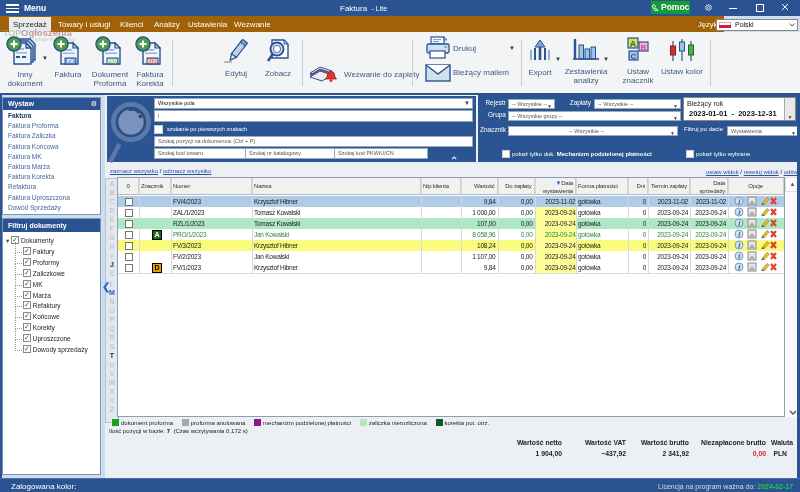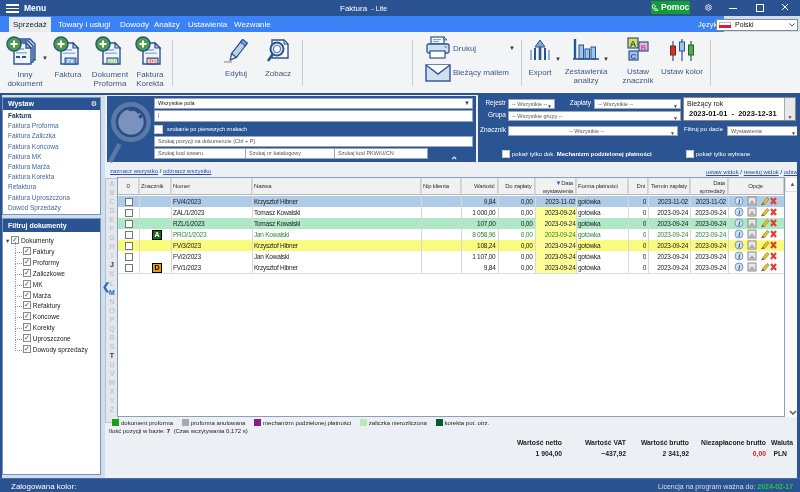--- a/index.html
+++ b/index.html
@@ -1,19 +1,19 @@
 <!DOCTYPE html>
 <html><head><meta charset="utf-8">
 <style>
 html,body{margin:0;padding:0;}
 body{width:800px;height:492px;position:relative;overflow:hidden;font-family:"Liberation Sans",sans-serif;background:#cfdeee;}
 .abs{position:absolute;}
 
 #titlebar{left:0;top:0;width:800px;height:16px;background:#2b5391;color:#fff;}
-#menurow{left:0;top:16px;width:724px;height:16px;background:#3b82f6;color:#fff;}
+#menurow{left:0;top:16px;width:724px;height:16px;background:#a16207;color:#fff;}
 .tab{position:absolute;top:1px;height:15px;line-height:15px;font-size:8px;color:#fff;padding:0 4px;}
 .tab.active{background:#e9ecef;color:#222;}
 
 #toolbar{left:0;top:32px;width:800px;height:61px;background:#f3f4f6;border-bottom:2px solid #2b5391;}
 .tbtn{position:absolute;text-align:center;color:#3d5a80;font-size:8px;line-height:9px;}
 .tbtn div{margin-top:2px;}
 .vsep{position:absolute;top:8px;height:46px;width:1px;background:#c8cdd6;}
 
 .panel{position:absolute;background:#fff;border:1px solid #7a97b8;}
 .phead{background:#2b5391;color:#fff;font-weight:bold;font-size:7px;height:12px;line-height:12px;padding-left:5px;}
@@ -62,37 +62,42 @@
   <div class="abs" style="left:729px;top:8px;width:8px;height:1px;background:#fff;"></div>
   <div class="abs" style="left:756px;top:4px;width:6px;height:6px;border:1px solid #fff;"></div>
   <svg class="abs" style="left:781px;top:3px;" width="8" height="8" viewBox="0 0 8 8">
       <path d="M1 1 L7 7 M7 1 L1 7" stroke="#fff" stroke-width="1"></path>
     </svg>
 </div>
 
 <div class="abs" id="menurow">
   <div class="tab active" style="left:9px;">Sprzedaż</div>
   <div class="tab" style="left:54px;">Towary i usługi</div>
-  <div class="tab" style="left:116px;">Dowody</div>
+  <div class="tab" style="left:116px;">Klienci</div>
   <div class="tab" style="left:150px;">Analizy</div>
   <div class="tab" style="left:184px;">Ustawienia</div>
   <div class="tab" style="left:230px;">Wezwanie</div>
   <span class="abs" style="left:698px;top:4px;font-size:7.5px;color:#fff;">Język</span>
   <div class="abs" style="left:716px;top:3px;width:80px;height:10px;background:#fff;border:1px solid #888;">
     <div class="abs" style="left:2px;top:2px;width:12px;height:6px;background:#d21f35;"></div>
     <div class="abs" style="left:2px;top:2px;width:12px;height:3px;background:#fff;border:1px solid #bbb;border-bottom:none;box-sizing:border-box;"></div>
     <span class="abs" style="left:18px;top:1px;font-size:7px;color:#111;">Polski</span>
     <svg class="abs" style="right:2px;top:3px;" width="6" height="4" viewBox="0 0 6 4">
         <path d="M0.5 0.5 L3 3 L5.5 0.5" stroke="#555" stroke-width="1" fill="none"></path>
       </svg>
   </div>
 </div>
 
 <div class="abs" id="toolbar">
 
+  <div class="abs" style="left:2px;top:-6px;width:110px;height:20px;opacity:0.5;">
+    <span style="position:absolute;left:1px;top:2px;font-size:9px;font-weight:bold;color:#7ab77a;">TOP</span>
+    <span style="position:absolute;left:19px;top:1px;font-size:9.5px;font-weight:bold;color:#a04848;text-shadow:0 0 2px #cdd;">Ogłoszenia</span>
+    <span style="position:absolute;left:26px;top:11px;font-size:4.5px;color:#999;">w i tysiące innych usług</span>
+  </div>
 
   <div class="tbtn" style="left:3px;top:4px;width:44px;">
     <svg width="34" height="30" viewBox="0 0 34 30" style="margin-left:-4px;">
       <g fill="#dce9f5" stroke="#2b5391" stroke-width="1.4">
         <path d="M12 3 h12 l5 5 v16 h-17 z" fill="#b9d2ea"></path>
         <path d="M10 5 h12 l5 5 v16 h-17 z" fill="#cfe0f0"></path>
         <path d="M8 7 h12 l5 5 v16 h-17 z" fill="#eef4fa"></path>
         <path d="M20 7 l0 5 5 0 z" fill="#b9d2ea"></path>
       </g>
       <rect x="10" y="20" width="4" height="2" fill="#2b5391"></rect>
@@ -163,20 +168,32 @@
       <path d="M8 1 h12 l4 4 v14 h-16 z" fill="#fff" stroke="#2b5391" stroke-width="1.4"></path>
       <path d="M20 1 l0 4 4 0 z" fill="#b9d2ea" stroke="#2b5391"></path>
       <circle cx="13" cy="10" r="6.5" fill="#dce9f5" stroke="#2b5391" stroke-width="2"></circle>
       <circle cx="13" cy="10" r="3.5" fill="#fff" stroke="#5a80b0" stroke-width="1.2"></circle>
       <path d="M8.5 15.5 L4 22" stroke="#2b5391" stroke-width="2.5"></path>
     </svg>
     <div>Zobacz</div>
   </div>
   <div class="vsep" style="left:302px;"></div>
 
+  <div class="abs" style="left:308px;top:31px;width:110px;height:24px;">
+    <svg width="30" height="22" viewBox="0 0 30 22" style="position:absolute;left:0;top:0;">
+      <g stroke="#2b5391" stroke-width="1" fill="#e8eef6">
+        <path d="M2 10 l10 -6 12 4 -10 6 z"></path>
+        <path d="M2 12 l10 -6 12 4 -10 6 z" fill="#d04040"></path>
+        <path d="M2 14 l10 -6 12 4 -10 6 z"></path>
+      </g>
+      <path d="M23 8 q4 1 4 6 l1.5 2 h-11 l1.5 -2 q0 -5 4 -6" fill="#e03030" stroke="#a02020" stroke-width="0.8"></path>
+      <circle cx="23" cy="17.5" r="1.5" fill="#e03030"></circle>
+    </svg>
+    <span class="abs" style="left:36px;top:7px;font-size:8px;color:#3d5a80;white-space:nowrap;">Wezwanie do zapłaty</span>
+  </div>
   <div class="vsep" style="left:412px;"></div>
 
   <div class="abs" style="left:425px;top:4px;width:90px;height:26px;">
     <svg width="26" height="24" viewBox="0 0 26 24" style="position:absolute;left:0;top:0;">
       <rect x="6" y="1" width="13" height="7" fill="#fff" stroke="#2b5391" stroke-width="1.2"></rect>
       <path d="M19 1 l0 3 3 0 z" fill="#b9d2ea" stroke="#2b5391" stroke-width="0.8"></path>
       <rect x="8" y="3" width="8" height="1.2" fill="#7da7d8"></rect>
         <rect x="8" y="5" width="6" height="1.2" fill="#7da7d8"></rect>
       <rect x="2" y="8" width="22" height="9" rx="1.5" fill="#cfe0f0" stroke="#2b5391" stroke-width="1.3"></rect>
       <rect x="5" y="15" width="15" height="7" fill="#fff" stroke="#2b5391" stroke-width="1.2"></rect>

